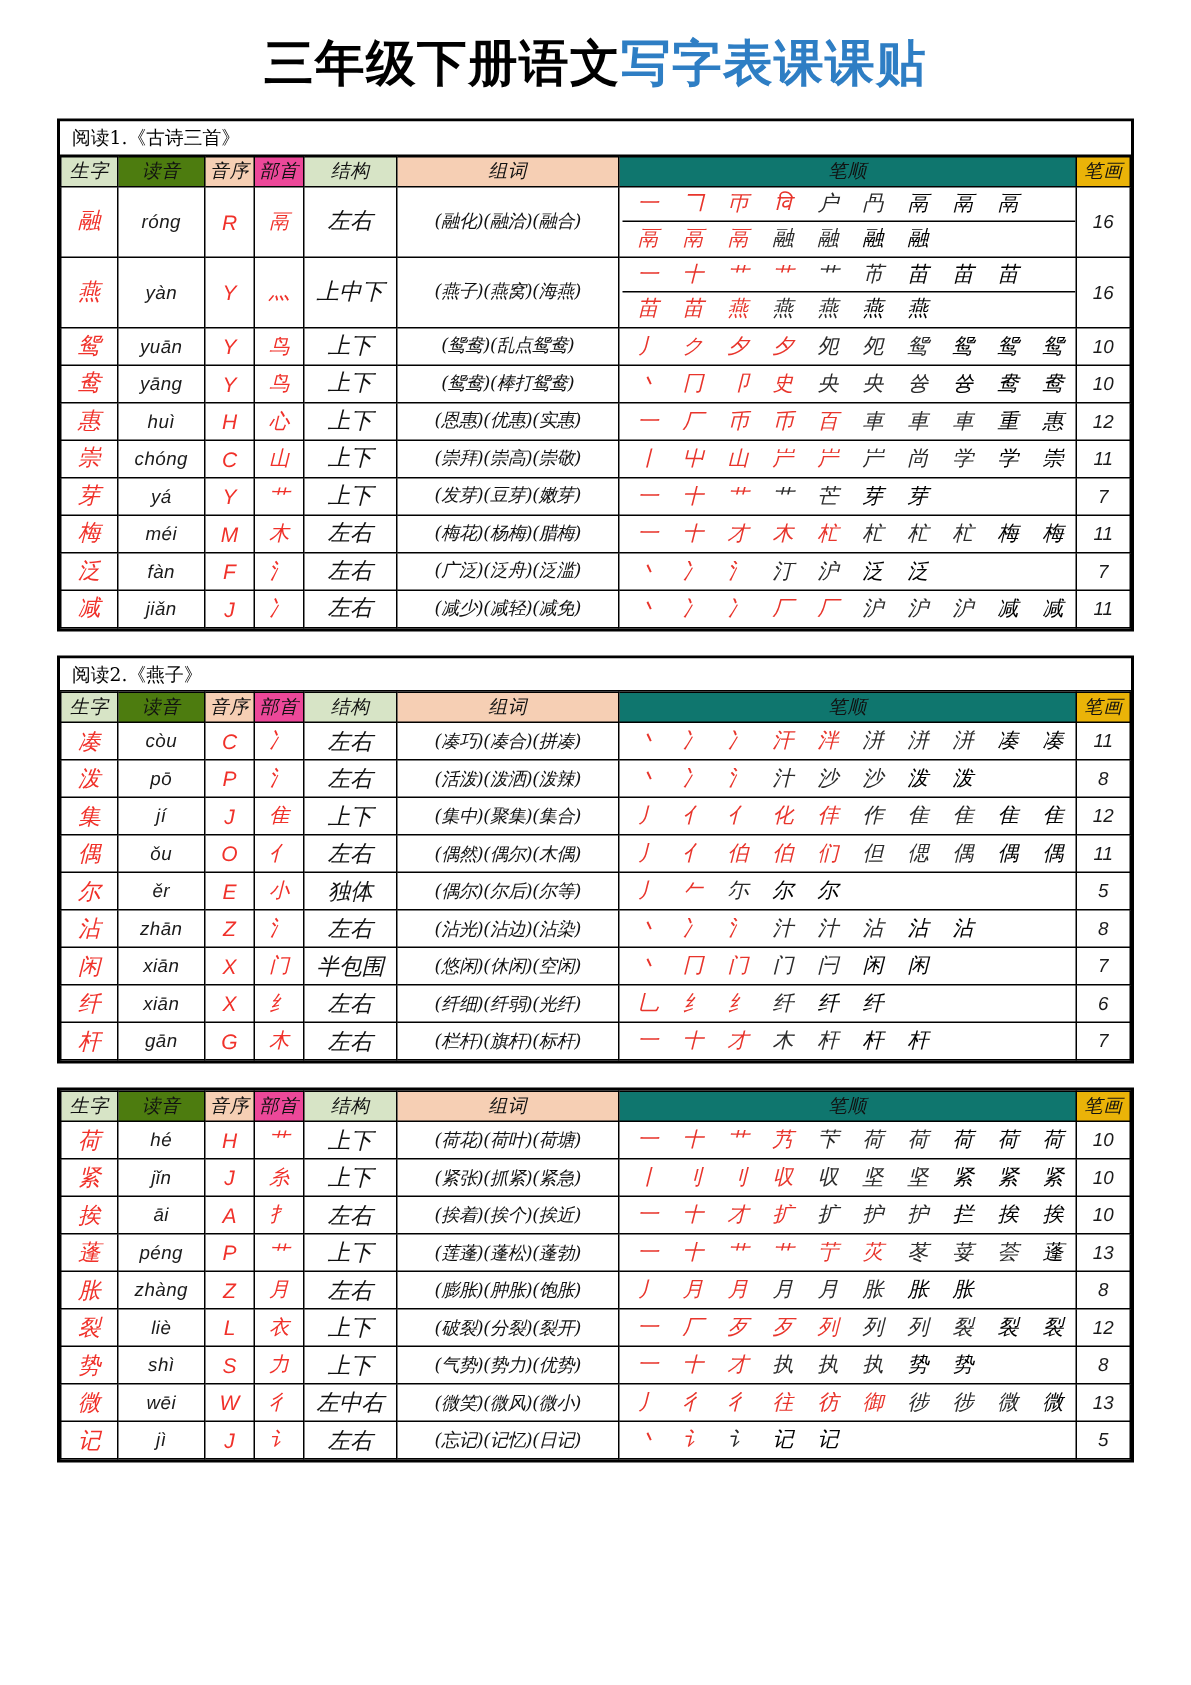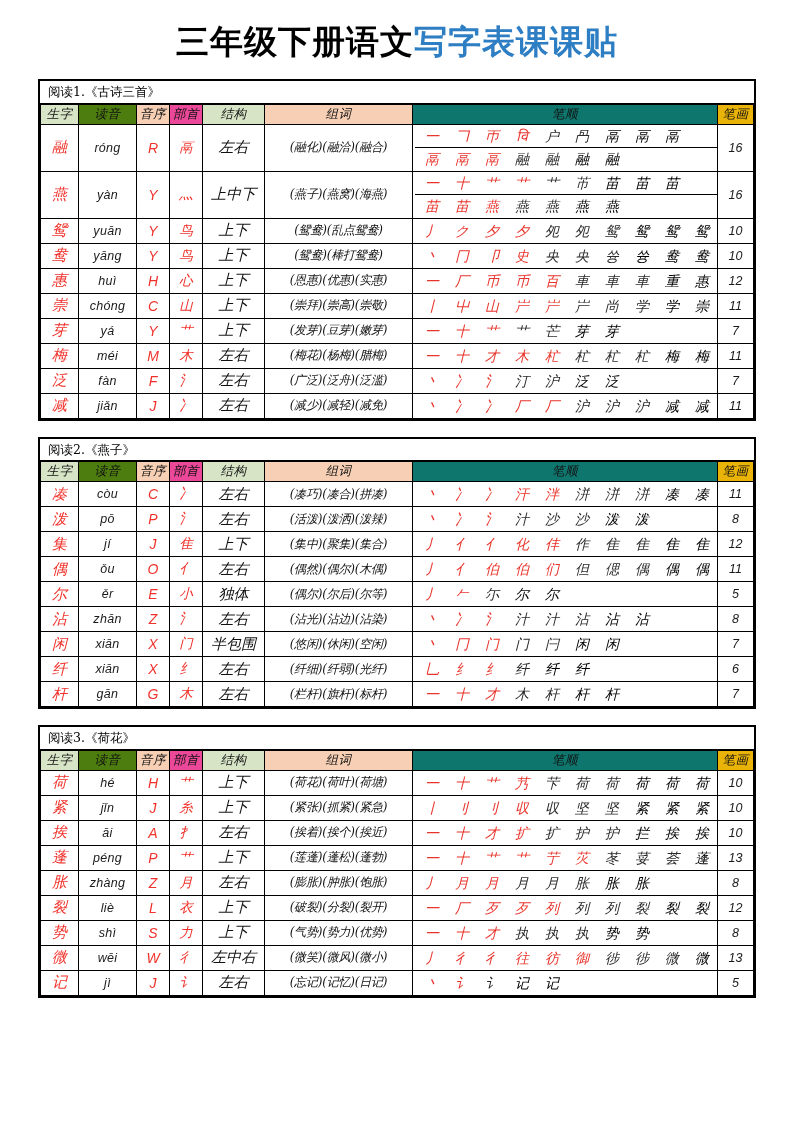--- a/index.html
+++ b/index.html
@@ -714,21 +714,20 @@
                     <span class="stroke-glyph ">杆</span>
                   </div>
                 </div>
               </td>
               <td class="cell-count">7</td>
             </tr>
           </tbody>
         </table>
       </div>
       <div class="section">
-        <div class="section-title">阅读3.《荷花》</div>
         <table class="zbt">
           <colgroup>
             <col style="width: 38px;">
             <col style="width: 58px;">
             <col style="width: 33px;">
             <col style="width: 33px;">
             <col style="width: 62px;">
             <col style="width: 148px;">
             <col>
             <col style="width: 36px;">

